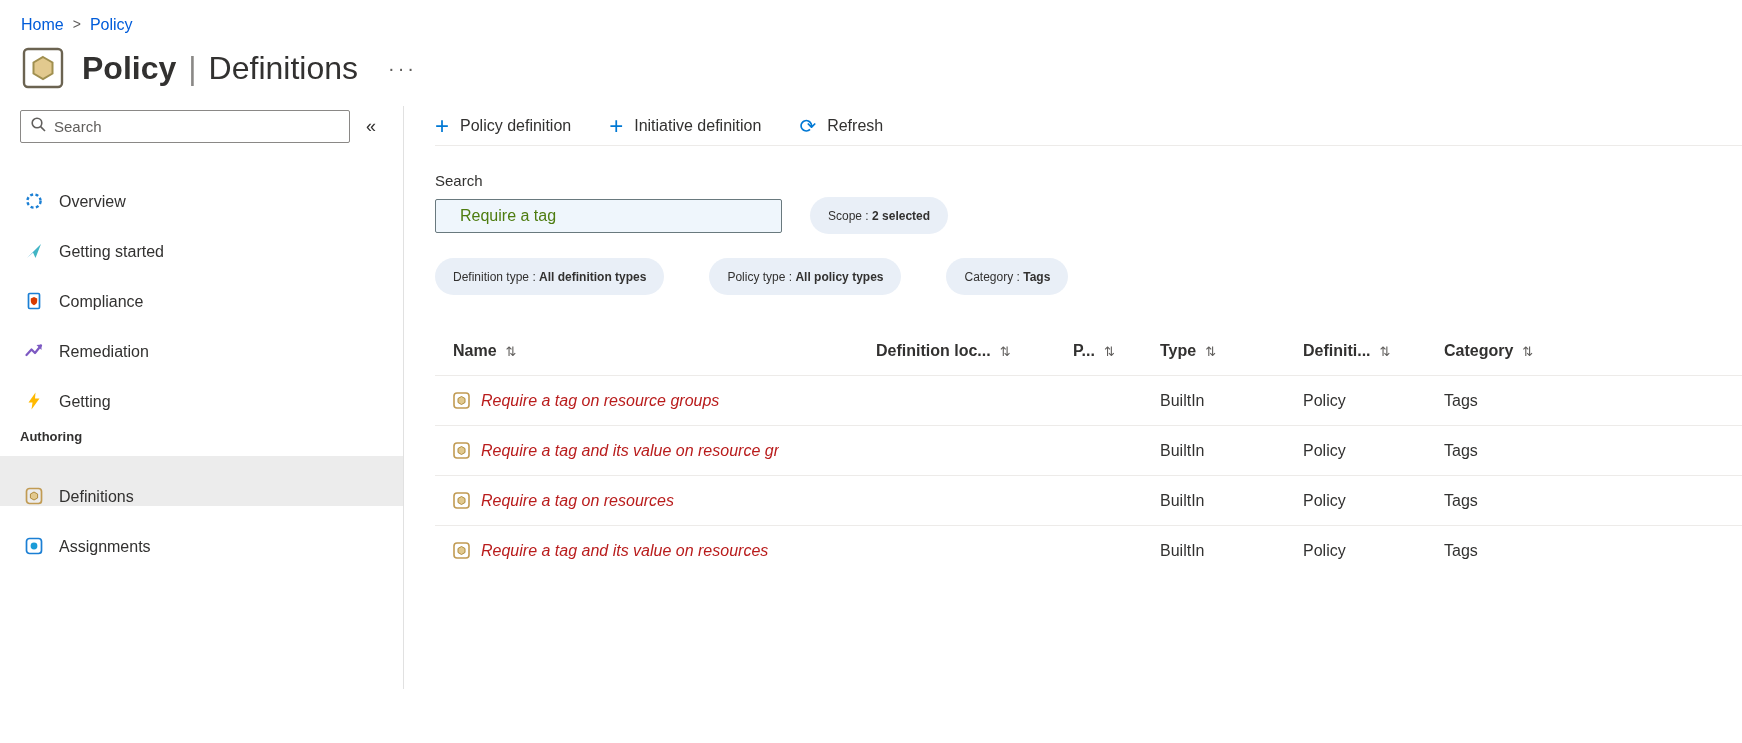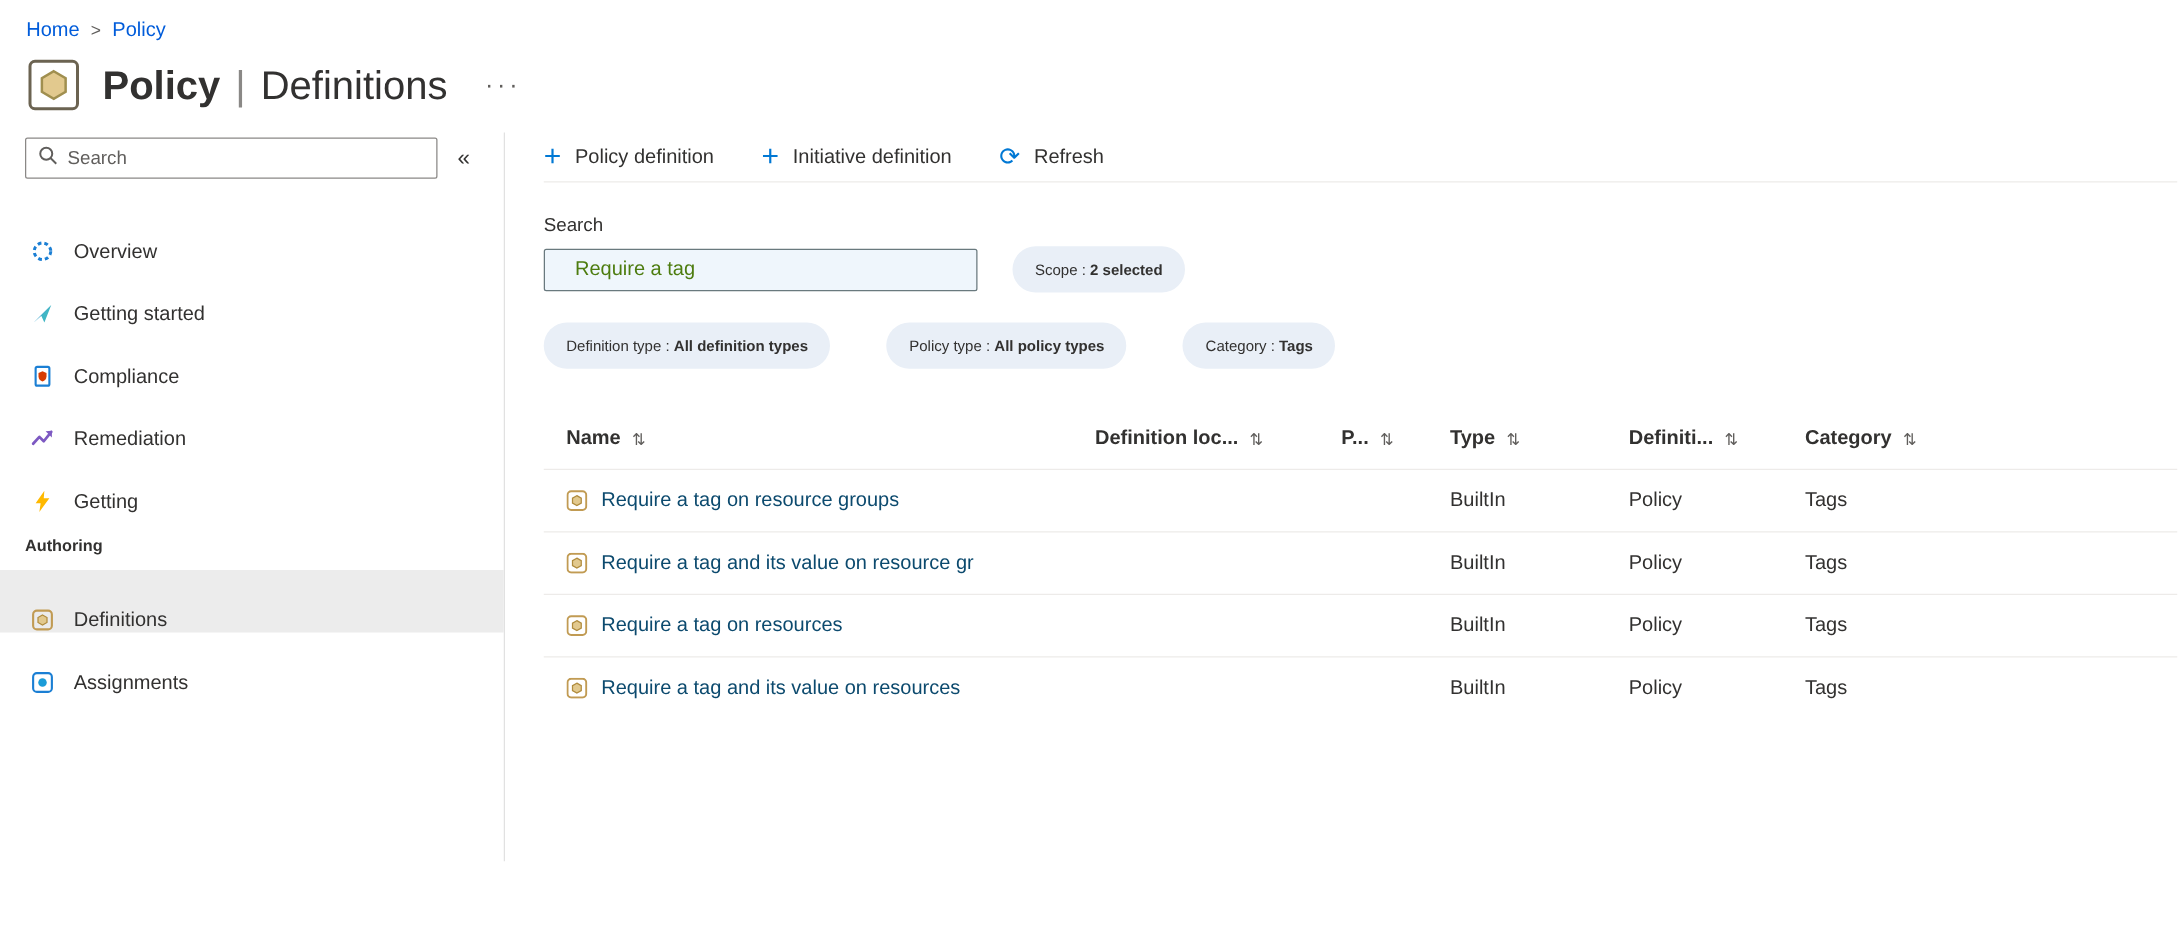--- a/index.html
+++ b/index.html
@@ -62,21 +62,21 @@
   .table { margin-top:32px; }
   .thead, .trow { display:grid; grid-template-columns:423px 197px 87px 143px 141px 1fr;
     align-items:center; padding-left:18px; }
   .thead { height:48px; font-weight:700; font-size:16px; }
   .th { display:flex; align-items:center; gap:9px; cursor:pointer; }
   .sort-ic { color:#605e5c; font-size:13px; font-weight:400; }
   .trow { height:50px; border-top:1px solid #edebe9; font-size:16px; }
   .name-cell { display:flex; align-items:center; gap:11px; overflow:hidden;
     white-space:nowrap; padding-right:10px; }
   .row-icon { flex:0 0 17px; height:17px; }
-  .name-link { color:#0c4a6e; cursor:pointer; overflow:hidden; white-space:nowrap; }
+  .name-link { color:#b91c1c; cursor:pointer; overflow:hidden; white-space:nowrap;font-style:italic; }
   .cell { color:#323130; }
 </style>
 </head>
 <body>
 
 <div class="breadcrumb">
   <span class="crumb">Home</span>
   <span class="crumb-sep">&gt;</span>
   <span class="crumb">Policy</span>
 </div>

